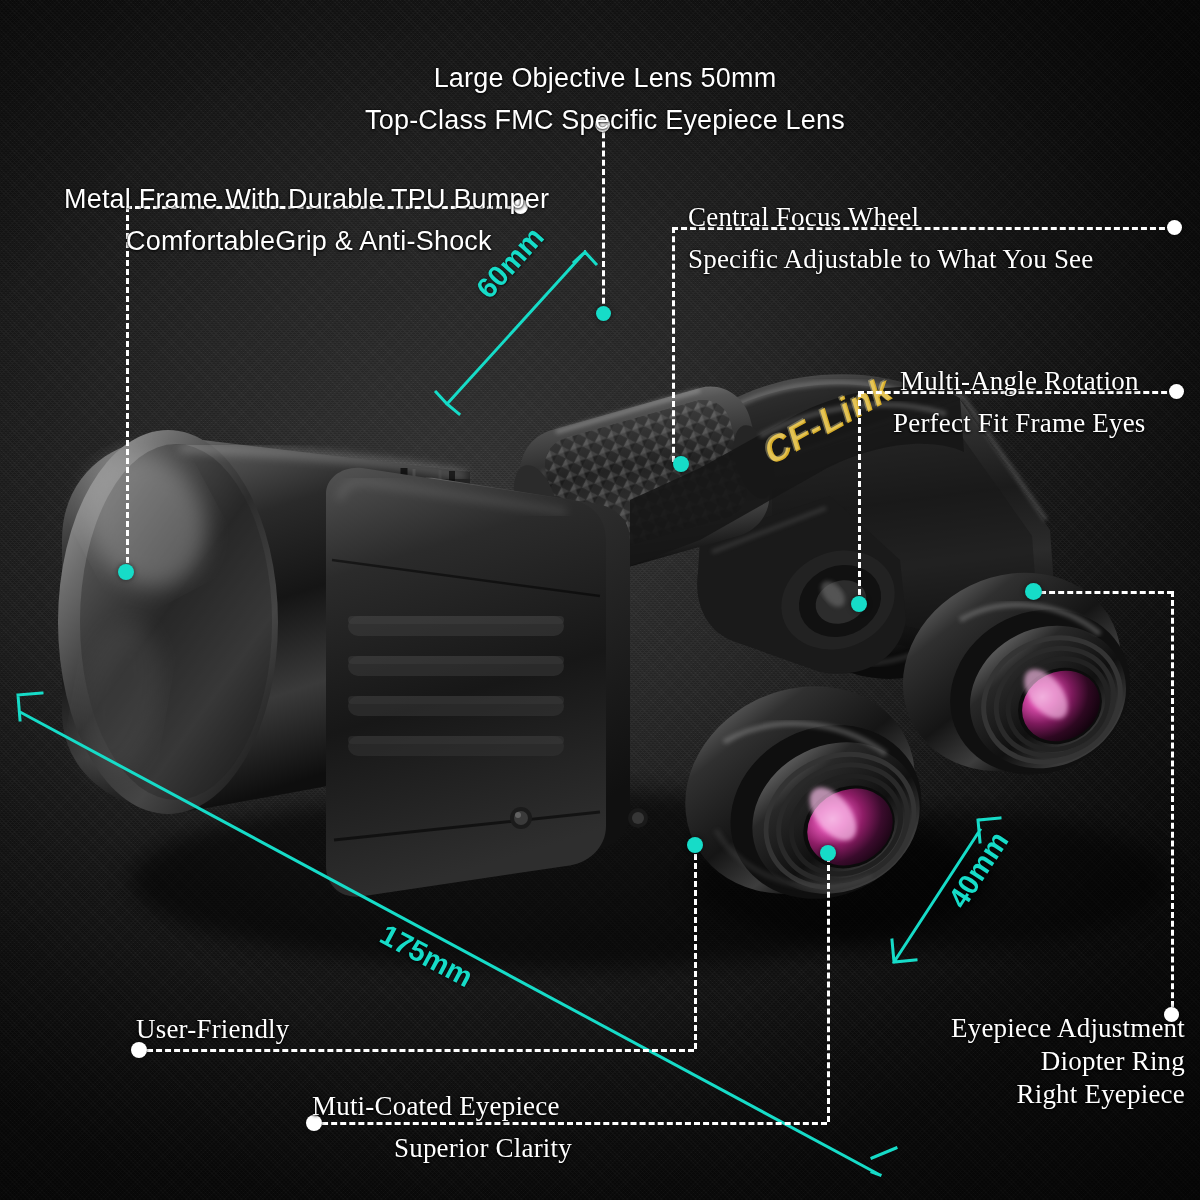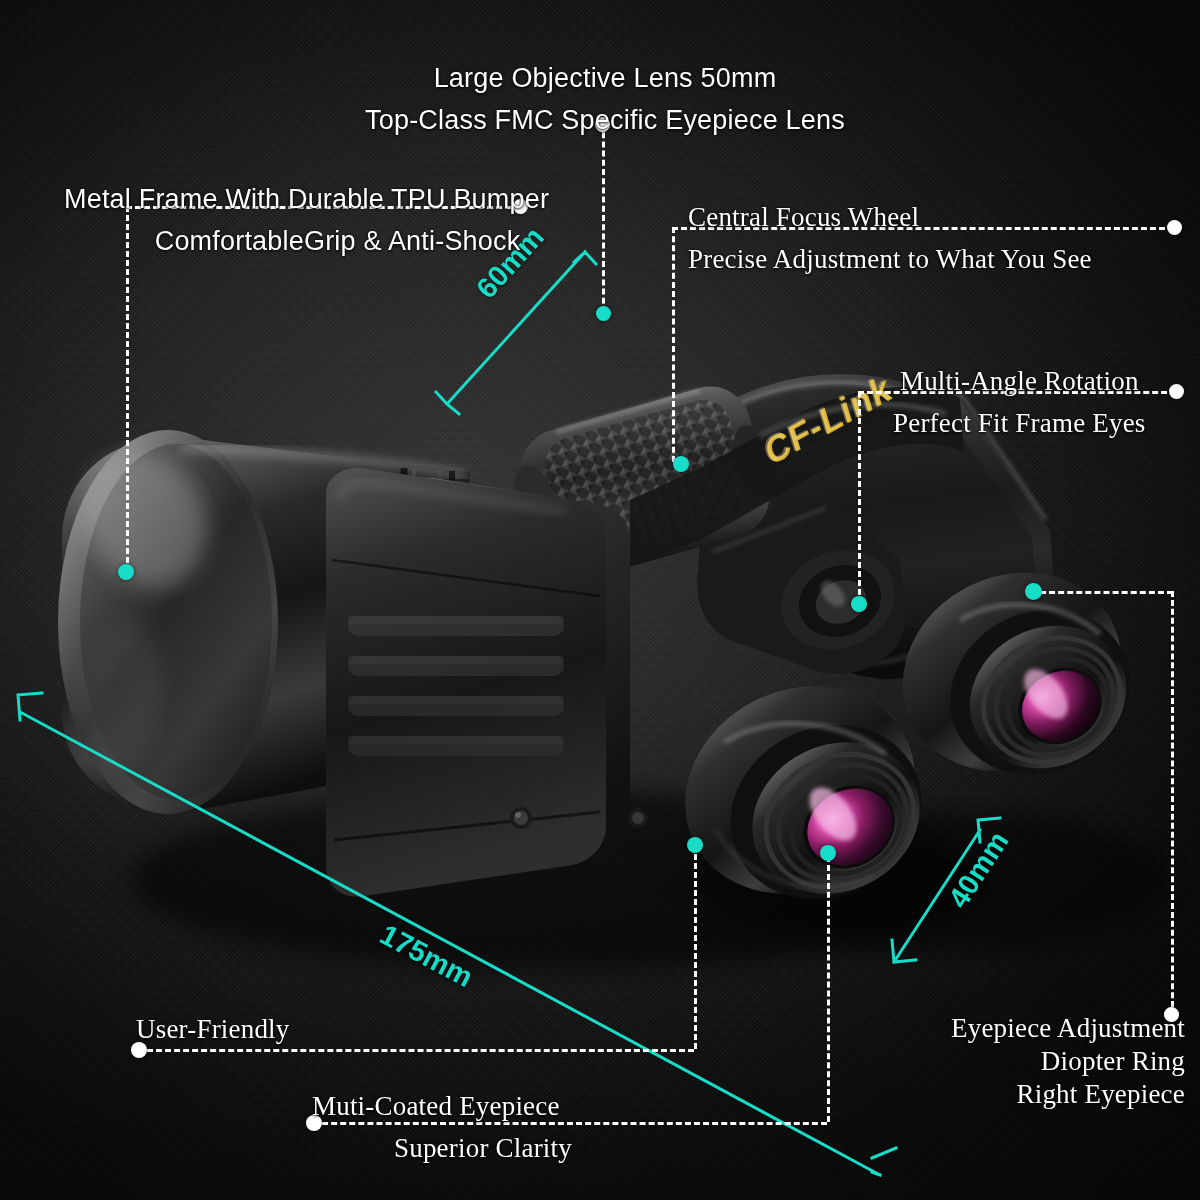--- a/index.html
+++ b/index.html
@@ -28,21 +28,21 @@
 
   .layer{position:absolute;inset:0;}
   #product{z-index:5;}
   #lines{z-index:8;}
   #labels{z-index:10;border-radius:9px;}
 
   
   .lbl{position:absolute;color:#ffffff;white-space:nowrap;letter-spacing:.2px;
        text-shadow:0 1px 3px rgba(0,0,0,.95),0 0 2px rgba(0,0,0,.8);}
   .lbl .ln{display:block;}
-  .f-sans{font-family:"Liberation Sans",sans-serif;text-align:center;}
+  .f-sans{font-family:"Liberation Sans",sans-serif;}
   .f-dv{font-family:Liberation Serif, serif;}
 
   
   .dash-h{position:absolute;height:0;border-top:3px dashed #ffffff;}
   .dash-v{position:absolute;width:0;border-left:3px dashed #ffffff;}
   .dot{position:absolute;border-radius:50%;}
   .dot-w{background:#ffffff;box-shadow:0 0 4px rgba(0,0,0,.6);}
   .dot-c{background:#16dcc8;box-shadow:0 0 5px rgba(0,0,0,.55);}
 
   
@@ -344,21 +344,21 @@
       <span class="ln">Top-Class FMC Specific Eyepiece Lens</span>
     </div>
 
     <div class="lbl f-sans" style="left:64px;top:178px;font-size:27px;line-height:42px;">
       <span class="ln">Metal Frame With Durable TPU Bumper</span>
       <span class="ln" style="padding-left:62px;">ComfortableGrip &amp; Anti-Shock</span>
     </div>
 
     <div class="lbl f-dv" style="left:688px;top:196px;font-size:27px;line-height:42px;">
       <span class="ln">Central Focus Wheel</span>
-      <span class="ln">Precise Adjustment to What You See</span>
+      <span class="ln">Specific Adjustable to What You See</span>
     </div>
 
     <div class="lbl f-dv" style="left:893px;top:360px;font-size:27px;line-height:42px;text-align:center;">
       <span class="ln">Multi-Angle Rotation</span>
       <span class="ln">Perfect Fit Frame Eyes</span>
     </div>
 
     <div class="lbl f-dv" style="left:780px;top:1012px;width:405px;text-align:right;font-size:27px;line-height:33px;">
       <span class="ln">Eyepiece Adjustment</span>
       <span class="ln">Diopter Ring</span>

